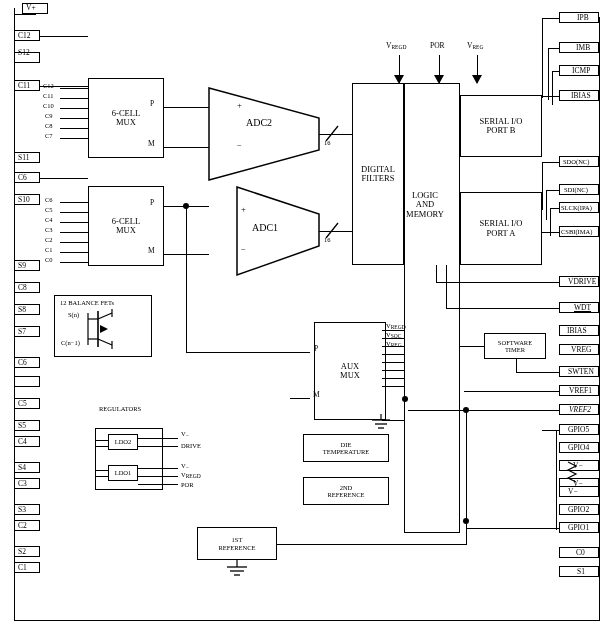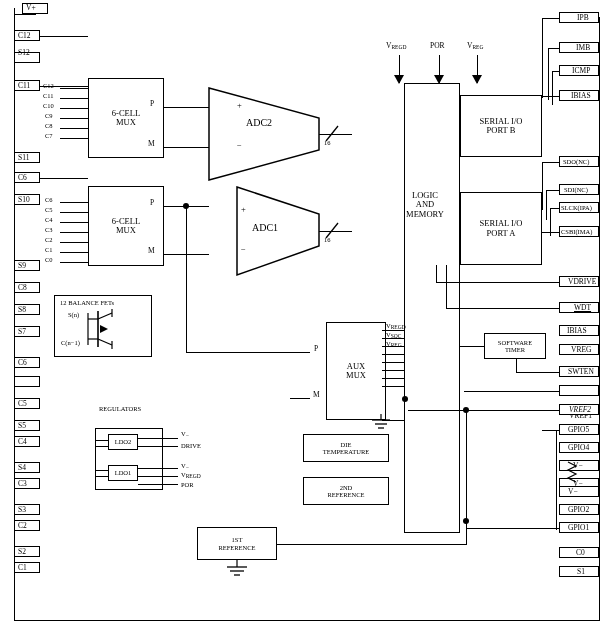--- a/index.html
+++ b/index.html
@@ -157,20 +157,23 @@
   </svg>
   <span class="lbl big" style="left:252px;top:222px;">ADC1</span>
   <span class="lbl med" style="left:241px;top:204px;">+</span>
   <span class="lbl med" style="left:241px;top:244px;">−</span>
   <div class="ln h" style="left:319px;top:231px;width:33px;"></div>
   <svg style="left:326px;top:223px;width:14px;height:16px;">
     <line x1="0" y1="15" x2="12" y2="0" stroke="#000" stroke-width="1.3"></line>
   </svg>
   <span class="lbl tiny" style="left:324px;top:236px;">16</span>
 
+  <div class="box ctr" style="left:352px;top:83px;width:52px;height:182px;">
+    <span class="med">DIGITAL<br>FILTERS</span>
+  </div>
 
   <div class="box ctr" style="left:404px;top:83px;width:56px;height:450px;">
     <span class="med" style="position:absolute;top:107px;left:0;width:40px;">LOGIC<br>AND<br>MEMORY</span>
   </div>
 
   <div class="box ctr" style="left:460px;top:95px;width:82px;height:62px;">
     <span class="med">SERIAL I/O<br>PORT B</span>
   </div>
   <div class="box ctr" style="left:460px;top:192px;width:82px;height:73px;">
     <span class="med">SERIAL I/O<br>PORT A</span>
@@ -246,21 +249,21 @@
   <span class="lbl small" style="left:567px;top:326px;">IBIAS</span>
 
   <div class="pin" style="left:559px;top:344px;width:40px;"></div>
   <span class="lbl small" style="left:571px;top:345px;">VREG</span>
 
   <div class="pin" style="left:559px;top:366px;width:40px;"></div>
   <span class="lbl small" style="left:568px;top:367px;">SWTEN</span>
   <div class="ln h" style="left:516px;top:372px;width:43px;"></div>
 
   <div class="pin" style="left:559px;top:385px;width:40px;"></div>
-  <span class="lbl small" style="left:569px;top:386px;margin-top:25px;">VREF1</span>
+  <span class="lbl small" style="left:569px;top:386px;">VREF1</span>
   <div class="ln h" style="left:464px;top:391px;width:95px;"></div>
 
   <div class="pin" style="left:559px;top:404px;width:40px;"></div>
   <span class="lbl small" style="left:569px;top:405px;font-style:italic;">VREF2</span>
   <div class="ln h" style="left:408px;top:410px;width:151px;"></div>
 
   <div class="pin" style="left:559px;top:424px;width:40px;"></div>
   <span class="lbl small" style="left:568px;top:425px;">GPIO5</span>
   <div class="ln h" style="left:542px;top:430px;width:17px;"></div>
 
@@ -328,21 +331,21 @@
   <div class="ln h" style="left:138px;top:476px;width:40px;"></div>
   <div class="ln h" style="left:138px;top:484px;width:40px;"></div>
   <span class="lbl tiny" style="left:181px;top:462px;">V<span class="sub">−</span></span>
   <span class="lbl tiny" style="left:181px;top:471px;">V<span class="sub">REGD</span></span>
   <span class="lbl tiny" style="left:181px;top:481px;">POR</span>
   <div class="ln h" style="left:95px;top:440px;width:13px;"></div>
   <div class="ln h" style="left:95px;top:446px;width:13px;"></div>
   <div class="ln h" style="left:95px;top:470px;width:13px;"></div>
   <div class="ln h" style="left:95px;top:476px;width:13px;"></div>
 
-  <div class="box ctr" style="left:326px;top:322px;width:60px;height:98px;">
+  <div class="box ctr" style="left:314px;top:322px;width:72px;height:98px;">
     <span class="med">AUX<br>MUX</span>
   </div>
   <span class="lbl small" style="left:314px;top:344px;">P</span>
   <span class="lbl small" style="left:313px;top:390px;">M</span>
   <div class="ln h" style="left:186px;top:352px;width:124px;"></div>
   <div class="ln v" style="left:186px;top:206px;height:146px;"></div>
   <div style="position:absolute;left:183px;top:203px;width:6px;height:6px;background:#000;border-radius:50%;"></div>
   <div class="ln h" style="left:290px;top:398px;width:20px;"></div>
 
   <div class="ln h" style="left:382px;top:330px;width:22px;"></div>

